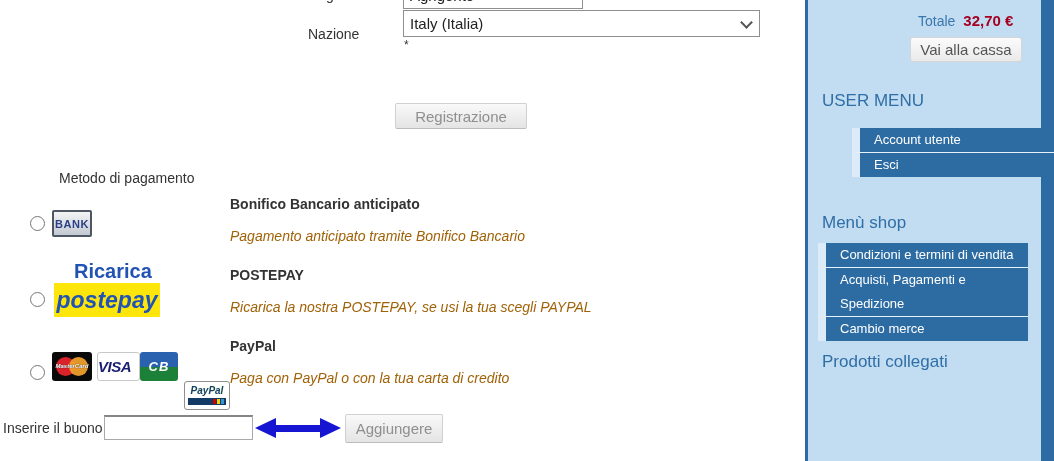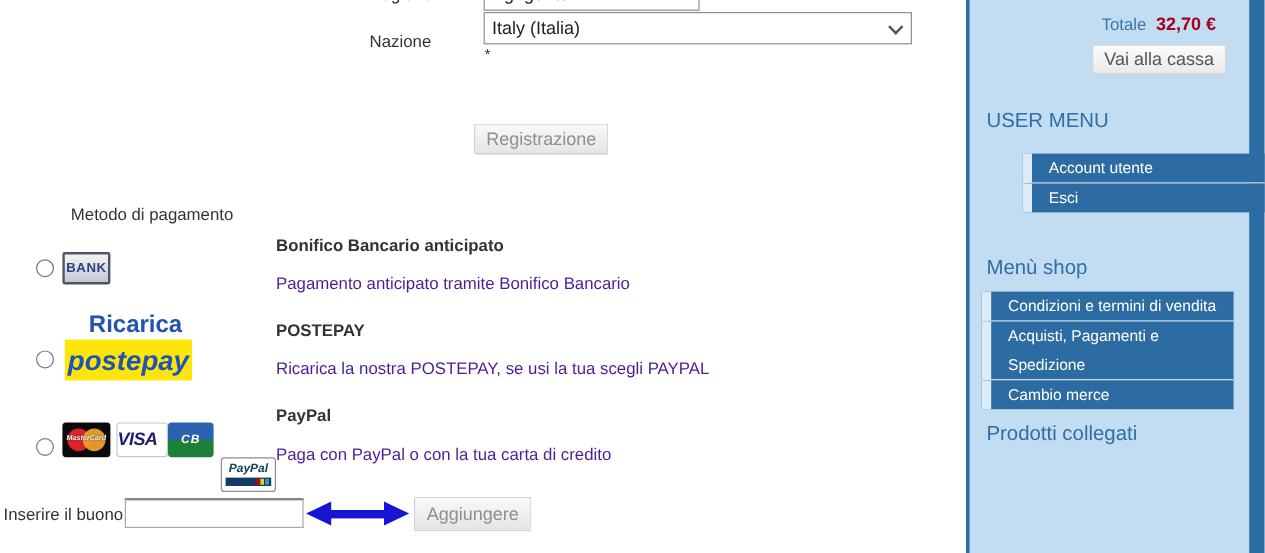--- a/index.html
+++ b/index.html
@@ -14,21 +14,21 @@
   .chev{position:absolute;right:8px;top:50%;width:7px;height:7px;margin-top:-6px;
         border-right:2px solid #555;border-bottom:2px solid #555;transform:rotate(45deg);}
   .note{font-size:14px;color:#333;}
   .gray-btn{background:linear-gradient(#f9f9f9,#e4e4e4);border:1px solid #d0d0d0;
             border-bottom-color:#bdbdbd;border-radius:2px;color:#8f8f8f;font-size:15px;
             display:flex;align-items:center;justify-content:center;box-sizing:border-box;}
 
   
   .radio{width:15px;height:15px;border:1px solid #767676;border-radius:50%;background:#fff;box-sizing:border-box;}
   .pay-title{font-size:14px;font-weight:bold;color:#333;}
-  .pay-desc{font-size:14px;color:#4c1d95;}
+  .pay-desc{font-size:14px;color:#a16207;font-style:italic;}
 
   .bank-icon{width:40px;height:27px;background:linear-gradient(#f4f4f4,#c3c9d2);
              border:2px solid #4e5663;border-radius:2px;box-sizing:border-box;
              display:flex;align-items:center;justify-content:center;
              font-size:11px;font-weight:bold;letter-spacing:.5px;color:#2b3f87;}
 
   .pp-ricarica{font-size:20px;font-weight:bold;color:#2053b4;}
   .pp-box{width:106px;height:34px;background:#ffe60a;display:flex;align-items:center;justify-content:center;
           font-size:23px;font-weight:bold;font-style:italic;color:#2053b4;}
 
@@ -36,21 +36,21 @@
   .card-mc{width:40px;background:#0a0a0a;position:relative;}
   .mc-c{position:absolute;top:5px;width:19px;height:19px;border-radius:50%;}
   .mc-red{left:4px;background:#d9222a;}
   .mc-org{left:17px;background:#ee9f2d;opacity:.95;}
   .mc-txt{position:absolute;left:0;right:0;top:11px;text-align:center;font-size:6px;
           font-style:italic;font-weight:bold;color:#fff;text-shadow:0 0 1px #000;}
   .card-visa{width:43px;background:#fff;border:1px solid #c9c9c9;display:flex;align-items:center;justify-content:flex-start;
              font-size:15px;font-weight:bold;font-style:italic;color:#1a1f71;letter-spacing:-.5px;}
   .card-cb{width:38px;background:linear-gradient(#2b62b0 0 52%,#1d8038 52% 100%);
            display:flex;align-items:center;justify-content:center;
-           font-size:10px;font-weight:bold;font-style:italic;color:#fff;letter-spacing:1px;}
+           font-size:13px;font-weight:bold;font-style:italic;color:#fff;letter-spacing:1px;}
   .card-paypal{width:46px;background:#fff;border:1px solid #8f8f8f;position:relative;}
   .ppl-txt{position:absolute;left:0;right:0;top:3px;text-align:center;font-size:10px;
            font-weight:bold;font-style:italic;color:#1b3e6f;text-shadow:0 0 1px #cfa;}
   .ppl-bar{position:absolute;left:3px;right:3px;bottom:4px;height:7px;background:#123a66;}
   .ppl-tick{position:absolute;top:1px;width:3px;height:5px;}
 
   
   .coupon-input{position:absolute;box-sizing:border-box;background:#fff;border:1px solid #a9a9a9;
                 border-top:2px solid #858585;font-size:14px;padding:0 4px;outline:none;
                 font-family:"Liberation Sans",sans-serif;}
@@ -91,21 +91,21 @@
   </div>
 
   <div class="abs fake-select" style="left:403px;top:10px;width:357px;height:27px;">
     <span>Italy (Italia)</span>
     <span class="chev"></span>
   </div>
   <div class="abs form-label" style="left:308px;top:26px;">Nazione</div>
   <div class="abs" style="left:404px;top:38px;font-size:12px;color:#333;">*</div>
 
 
-  <div class="abs gray-btn" style="left:395px;top:103px;width:112px;height:26px;">Registrazione</div>
+  <div class="abs gray-btn" style="left:395px;top:103px;width:132px;height:26px;">Registrazione</div>
 
   <div class="abs form-label" style="left:27px;top:170px;margin-left:32px;">Metodo di pagamento</div>
 
   <div class="abs radio" style="left:30px;top:216px;"></div>
   <div class="abs bank-icon" style="left:52px;top:210px;">
     <span>BANK</span>
   </div>
   <div class="abs pay-title" style="left:230px;top:196px;">Bonifico Bancario anticipato</div>
   <div class="abs pay-desc" style="left:230px;top:228px;">Pagamento anticipato tramite Bonifico Bancario</div>
 

